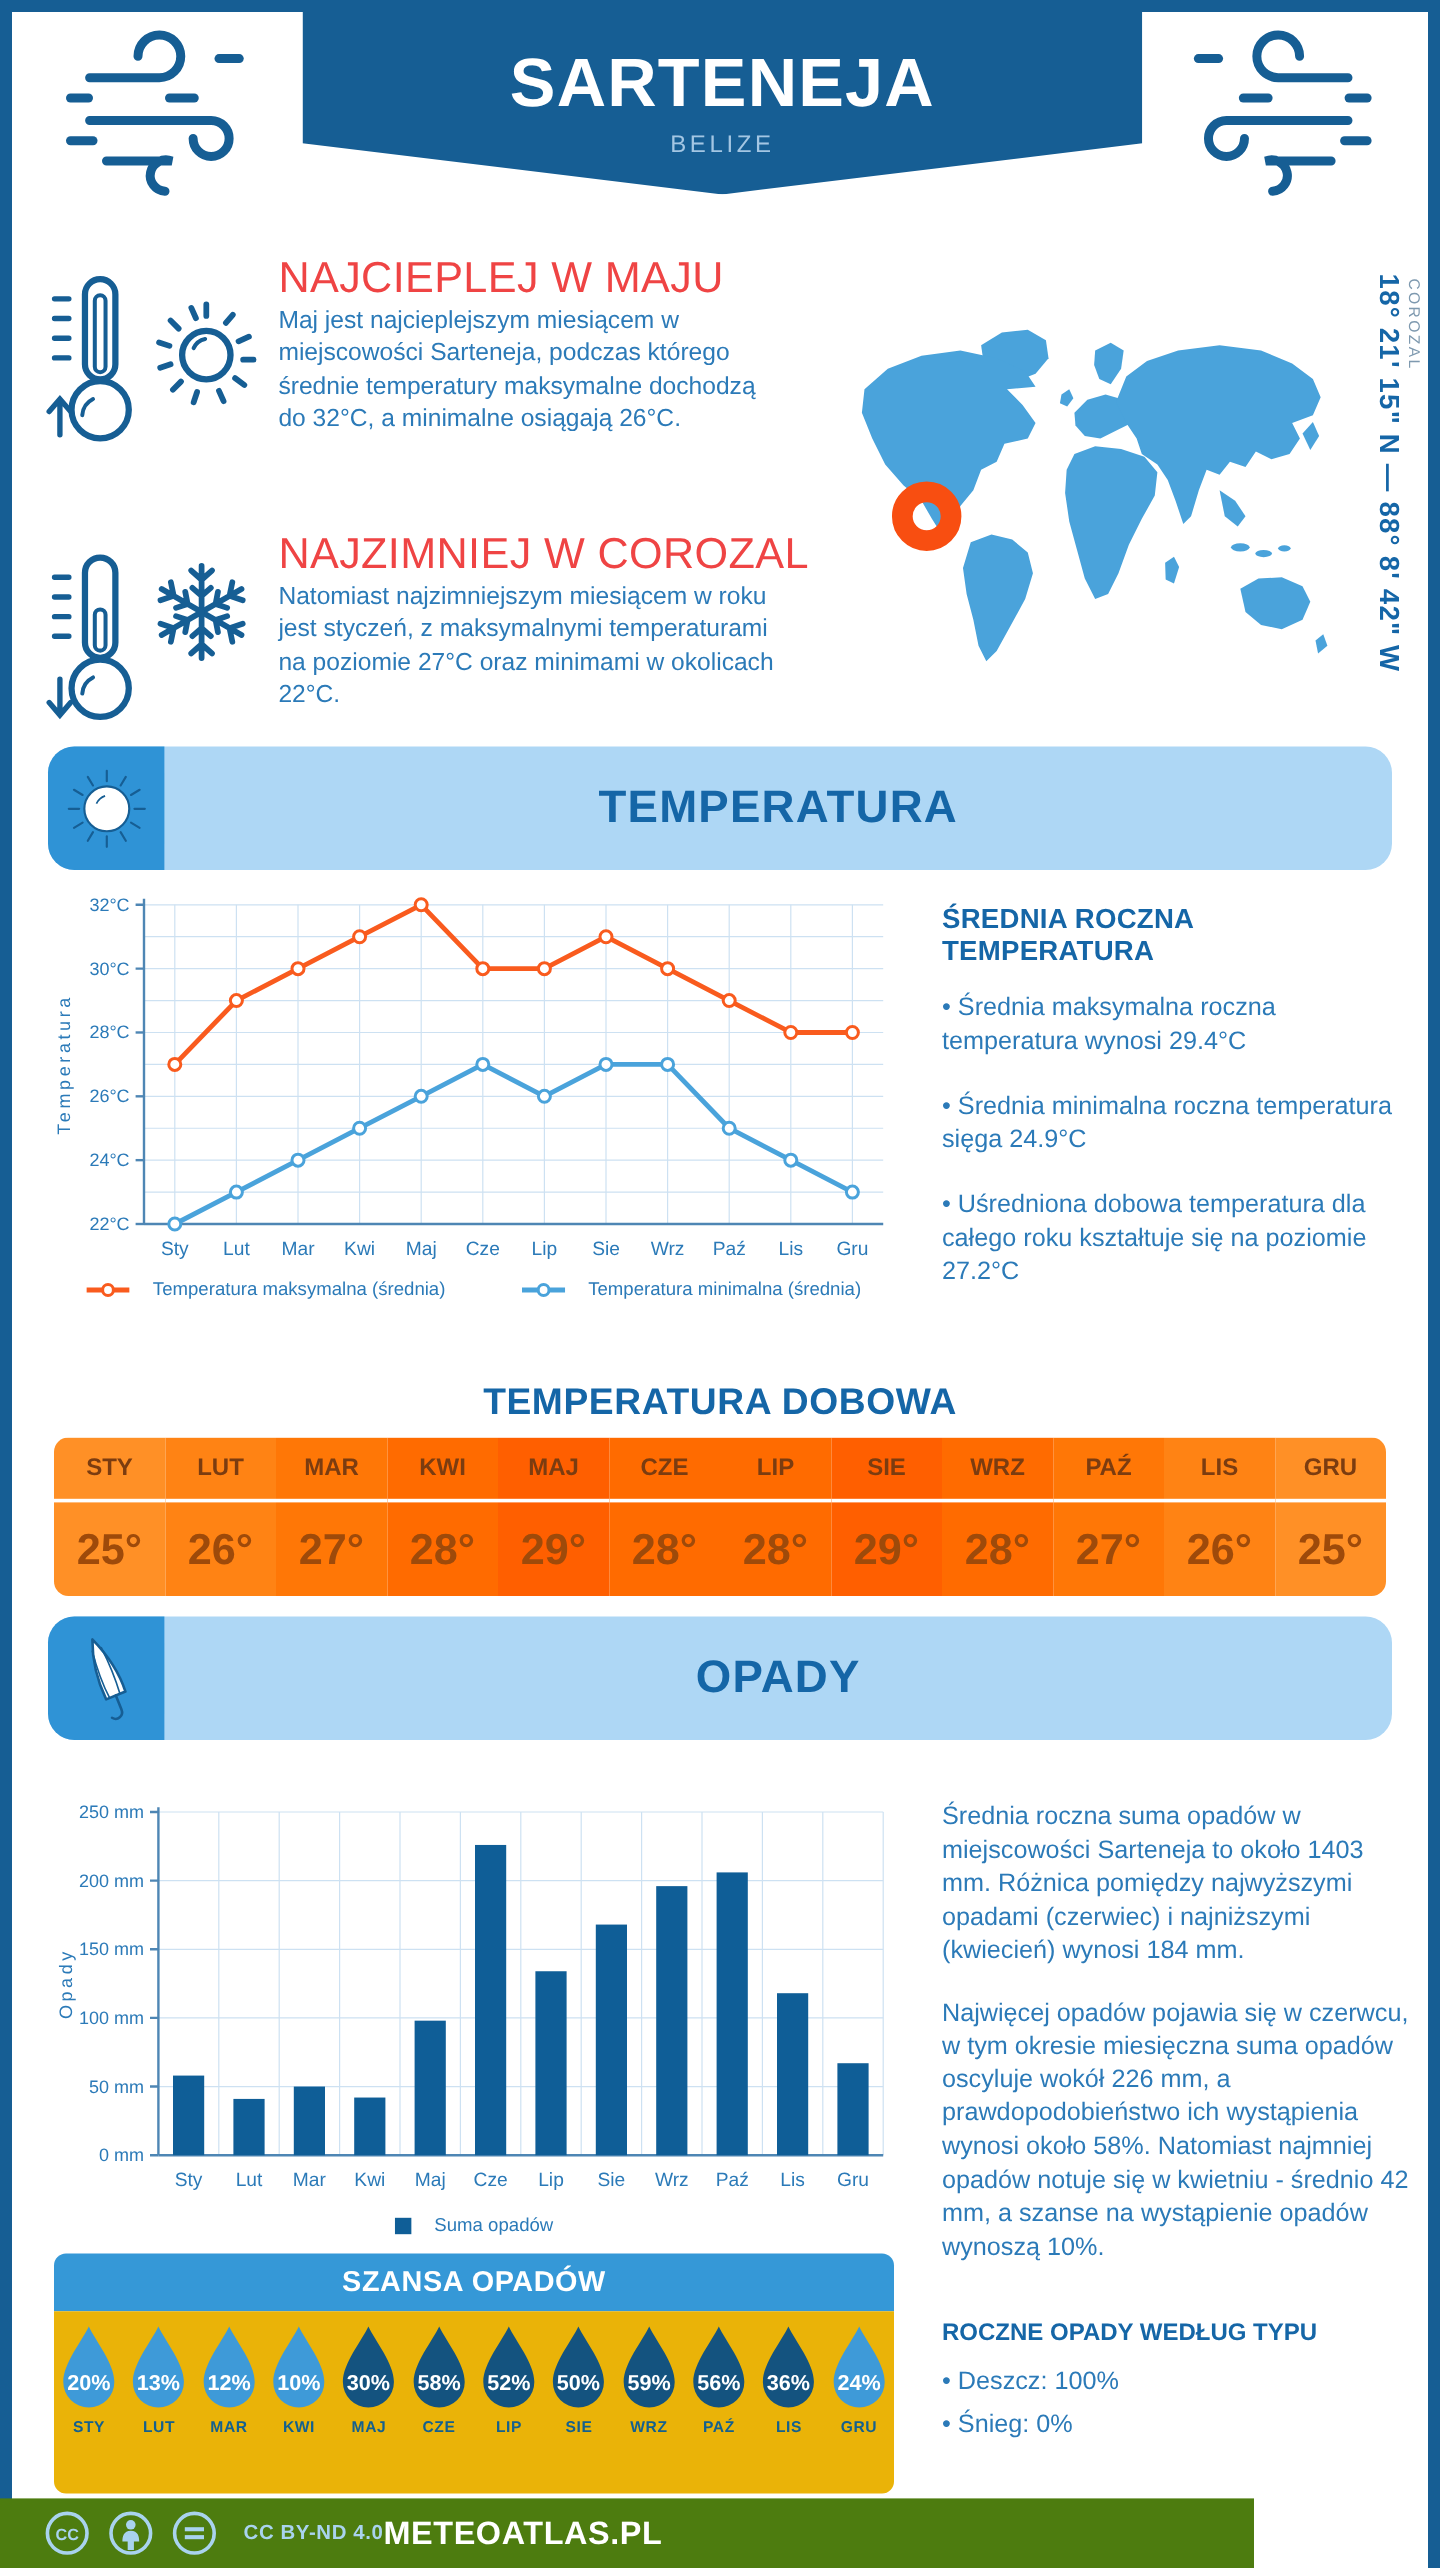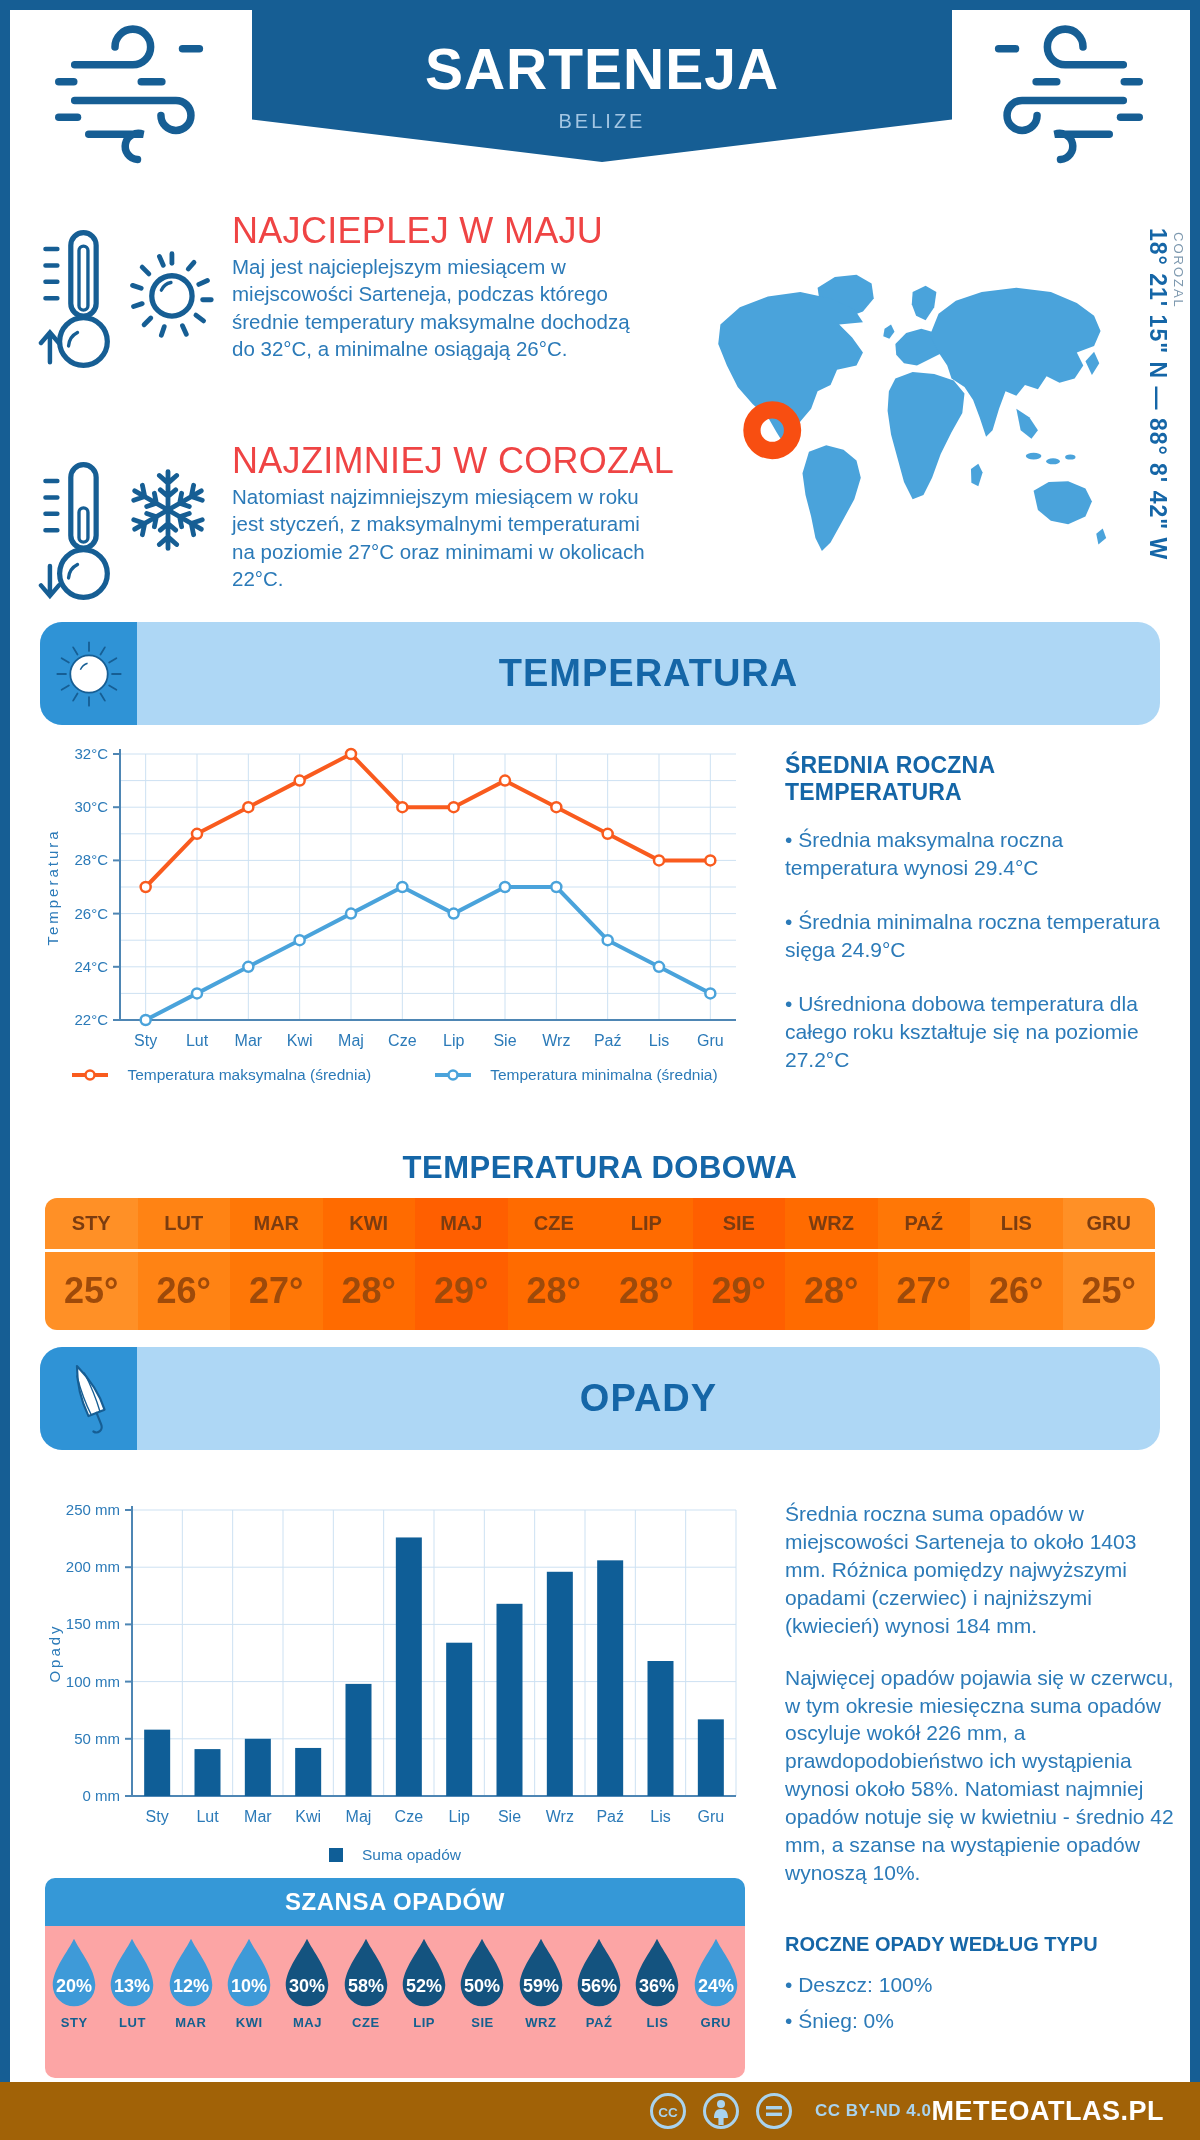--- a/index.html
+++ b/index.html
@@ -63,28 +63,28 @@
   .temp-col{flex:1;display:flex;flex-direction:column;}
   .temp-col .m{height:51px;display:flex;align-items:center;justify-content:center;
       font-size:20px;font-weight:bold;color:#7B3C10;border-bottom:3px solid #fff;}
   .temp-col .v{flex:1;display:flex;align-items:center;justify-content:center;
       font-size:36px;font-weight:bold;color:#9E4A0A;}
 
   
   .chance-head{position:absolute;left:45px;top:1878px;width:700px;height:48px;background:#3598D7;
       border-radius:10px 10px 0 0;display:flex;align-items:center;justify-content:center;
       color:#fff;font-size:24px;font-weight:bold;letter-spacing:.5px;}
-  .chance-panel{position:absolute;left:45px;top:1926px;width:700px;height:152px;background:#fca5a5;
+  .chance-panel{position:absolute;left:45px;top:1926px;width:700px;height:152px;background:#eab308;
       border-radius:0 0 10px 10px;display:flex;padding-top:10px;box-sizing:border-box;}
   .drop-cell{flex:1;display:flex;flex-direction:column;align-items:center;}
   .drop-cell .dm{margin-top:5px;font-size:13px;font-weight:bold;color:#14608F;letter-spacing:.5px;}
 
   
-  .footer{position:absolute;left:0;bottom:0;width:1200px;height:58px;background:#a16207;
-      display:flex;align-items:center;justify-content:flex-end;padding:0 36px;box-sizing:border-box;}
+  .footer{position:absolute;left:0;bottom:0;width:1045px;height:58px;background:#4d7c0f;
+      display:flex;align-items:center;justify-content:flex-start;padding:0 36px;box-sizing:border-box;}
   .footer-left{display:flex;align-items:center;gap:13px;}
   .footer-license{color:#A9D3EE;font-size:17px;font-weight:bold;letter-spacing:.5px;margin-left:8px;}
   .footer-site{color:#fff;font-size:27px;font-weight:bold;letter-spacing:.5px;}
 </style>
 </head>
 <body>
 
 <div class="page">
   <div class="edge edge-top"></div>
   <div class="edge edge-left"></div>

